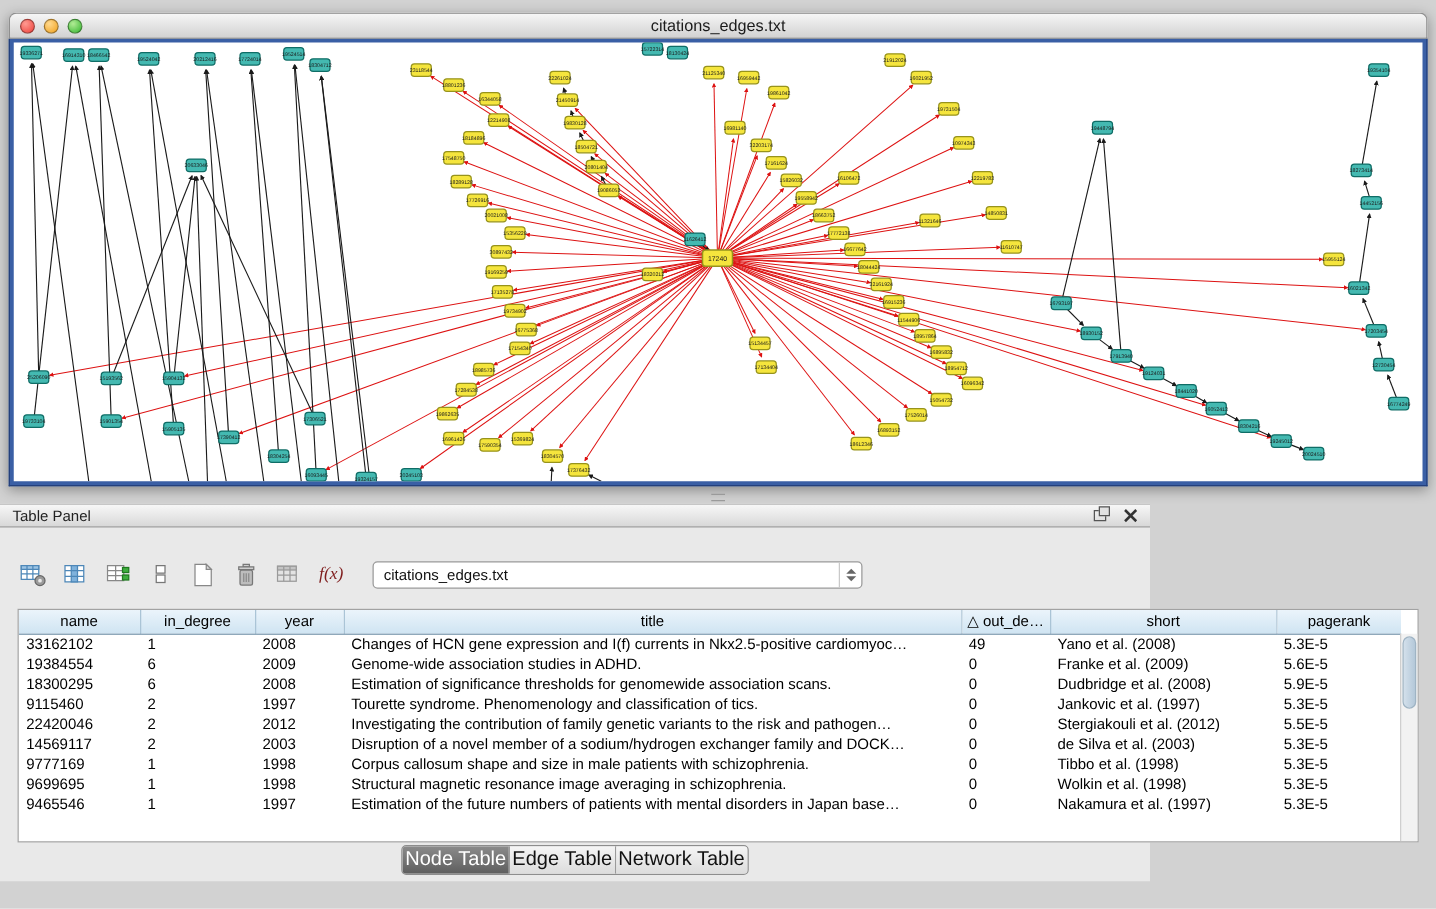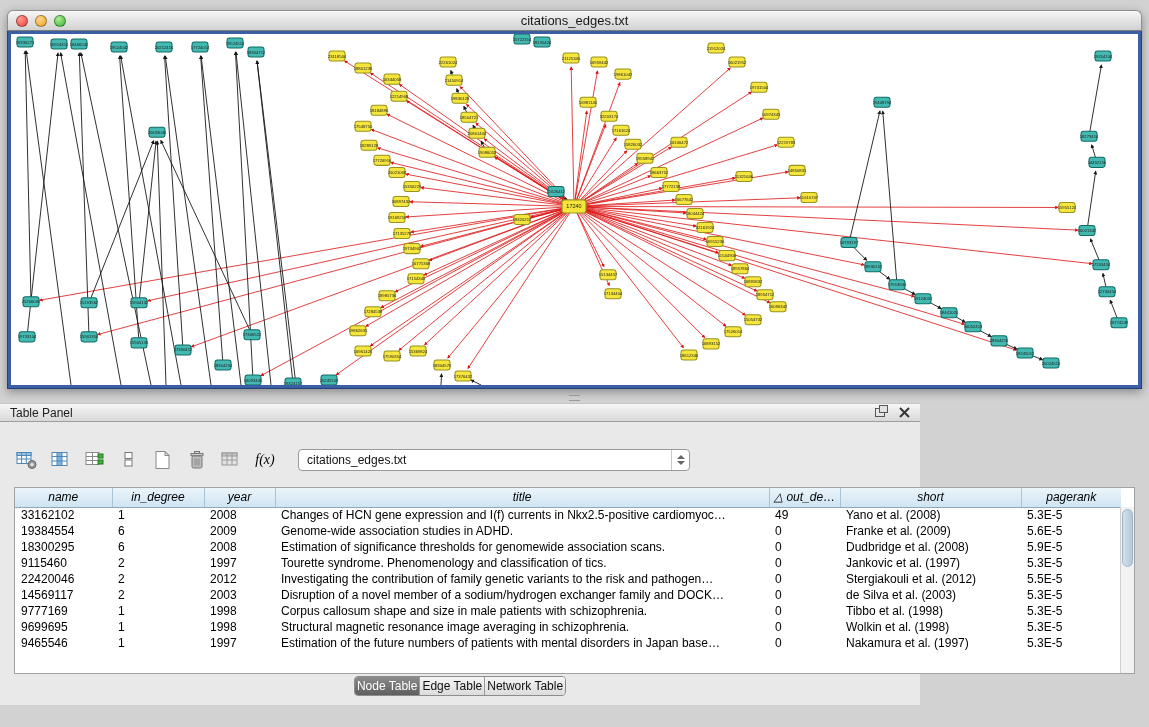--- a/index.html
+++ b/index.html
@@ -26,38 +26,38 @@
   .panel { position: absolute; left: 0; top: 403px; width: 920px; height: 302px; background: #e9e9e9; }
   .panel-header { height: 19px; background: linear-gradient(#f7f7f7, #d8d8d8); border-top: 1px solid #c6c6c6; border-bottom: 1px solid #9e9e9e; display: flex; align-items: center; padding: 0 10px; }
   .panel-title { font-size: 12px; color: #222; }
   .panel-header-icons { margin-left: auto; display: flex; gap: 14px; align-items: center; }
   .float-icon { width: 10px; height: 9px; border: 1px solid #555; position: relative; }
   .float-icon::after { content: ""; position: absolute; right: -4px; top: -4px; width: 7px; height: 6px; border: 1px solid #555; background: #e2e2e2; }
   .close-icon svg { display: block; }
 
   .toolbar { position: absolute; left: 14px; top: 42px; height: 30px; display: flex; align-items: center; gap: 8px; }
   .tb-icon { width: 26px; height: 26px; display: flex; align-items: center; justify-content: center; }
-  .fx { font-family: "Liberation Serif", serif; font-style: italic; font-size: 14px; color: #000000; }
+  .fx { font-family: "Liberation Serif", serif; font-style: italic; font-size: 14px; color: #7f1d1d; }
   .combo { width: 392px; height: 22px; margin-left: 12px; background: #fff; border: 1px solid #9a9a9a; border-radius: 4px; display: flex; align-items: center; font-size: 12px; color: #111; }
   .combo-text { flex: 1; padding: 0 8px; white-space: nowrap; overflow: hidden; }
   .combo-arrows { width: 18px; height: 100%; border-left: 1px solid #c9c9c9; display: flex; flex-direction: column; align-items: center; justify-content: center; gap: 2px; }
   .tri-up    { width: 0; height: 0; border-left: 4px solid transparent; border-right: 4px solid transparent; border-bottom: 4px solid #666; }
   .tri-down  { width: 0; height: 0; border-left: 4px solid transparent; border-right: 4px solid transparent; border-top: 4px solid #666; }
 
   .table-wrap { position: absolute; left: 14px; top: 84px; width: 1121px; height: 187px; background: #fff; border: 1px solid #a2a2a2; overflow: hidden; }
   table { border-collapse: collapse; table-layout: fixed; width: 1106px; font-size: 12px; color: #000; }
-  thead th { height: 19px; background: linear-gradient(#ebf4fb, #cfe4f2); border-right: 1px solid #aac4d6; border-bottom: 1px solid #8fa8ba; font-weight: normal; text-align: center; padding: 0 4px; white-space: nowrap; overflow: hidden; font-style: italic; }
+  thead th { height: 19px; background: linear-gradient(#ebf4fb, #cfe4f2); border-right: 1px solid #aac4d6; border-bottom: 1px solid #8fa8ba; font-weight: normal; text-align: center; padding: 0 4px; white-space: nowrap; overflow: hidden; }
   thead th:last-child { border-right: none; }
   tbody td { height: 16px; padding: 0 6px; white-space: nowrap; overflow: hidden; }
   .vscroll { position: absolute; right: 0; top: 19px; bottom: 0; width: 14px; background: #f2f2f2; border-left: 1px solid #cfcfcf; }
   .vthumb { position: absolute; left: 1px; right: 1px; top: 2px; height: 58px; background: linear-gradient(90deg, #d3e0eb, #b4c8d9); border: 1px solid #9fb4c4; border-radius: 6px; }
 
   .tabs { position: absolute; left: 0; right: 0; top: 273px; display: flex; justify-content: center; }
   .tabbar { display: flex; border: 1px solid #8d8d8d; border-radius: 4px; overflow: hidden; background: #ececec; }
-  .tab { font-size: 12px; padding: 2px 2px; border-right: 1px solid #9a9a9a; color: #111; background: linear-gradient(#f5f5f5, #dcdcdc); cursor: default; }
+  .tab { font-size: 16px; padding: 2px 2px; border-right: 1px solid #9a9a9a; color: #111; background: linear-gradient(#f5f5f5, #dcdcdc); cursor: default; }
   .tab:last-child { border-right: none; }
   .tab.selected { background: linear-gradient(#8b8b8b, #5e5e5e); color: #fff; }
 
   
   .status-bar { position: absolute; left: 0; top: 705px; width: 1149px; height: 22px; background: linear-gradient(#e7e7e7, #cfcfcf); border-top: 1px solid #a9a9a9; display: flex; align-items: center; justify-content: flex-end; gap: 6px; padding: 0 9px; margin-top: 40px; }
   .memory-label { font-size: 11px; color: #222; }
   .memory-dot { width: 12px; height: 12px; border-radius: 50%; background: radial-gradient(circle at 35% 30%, #bdf69e, #35a825); border: 1px solid #2a7d1d; }
 </style>
 </head>
 <body>

